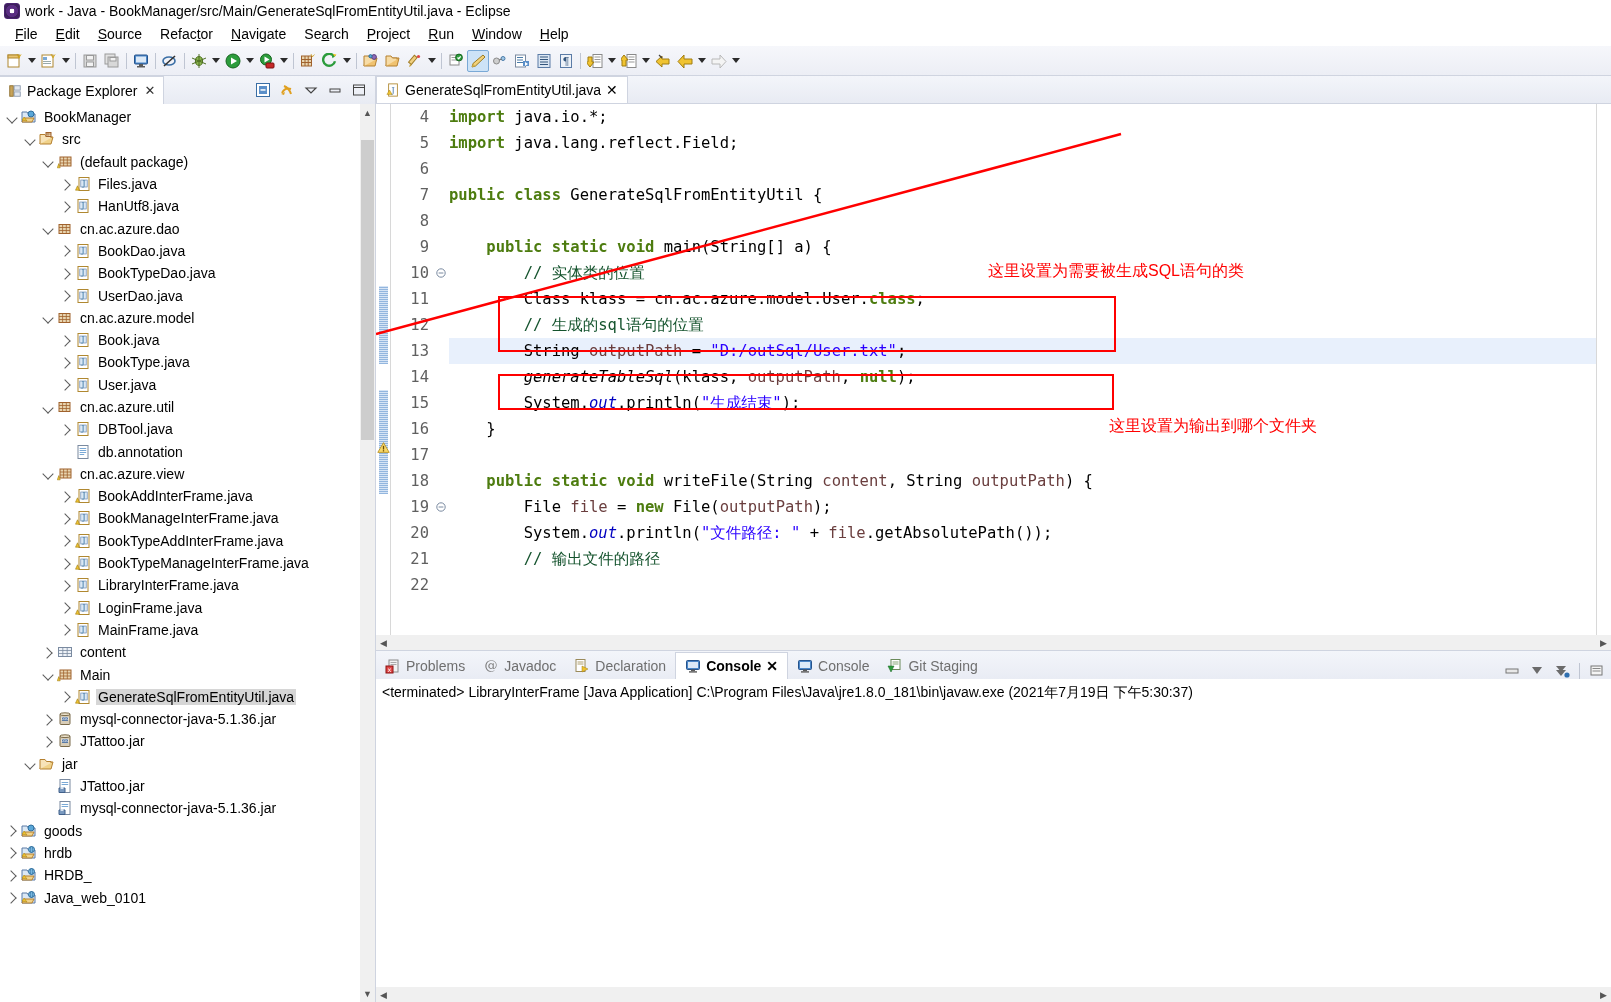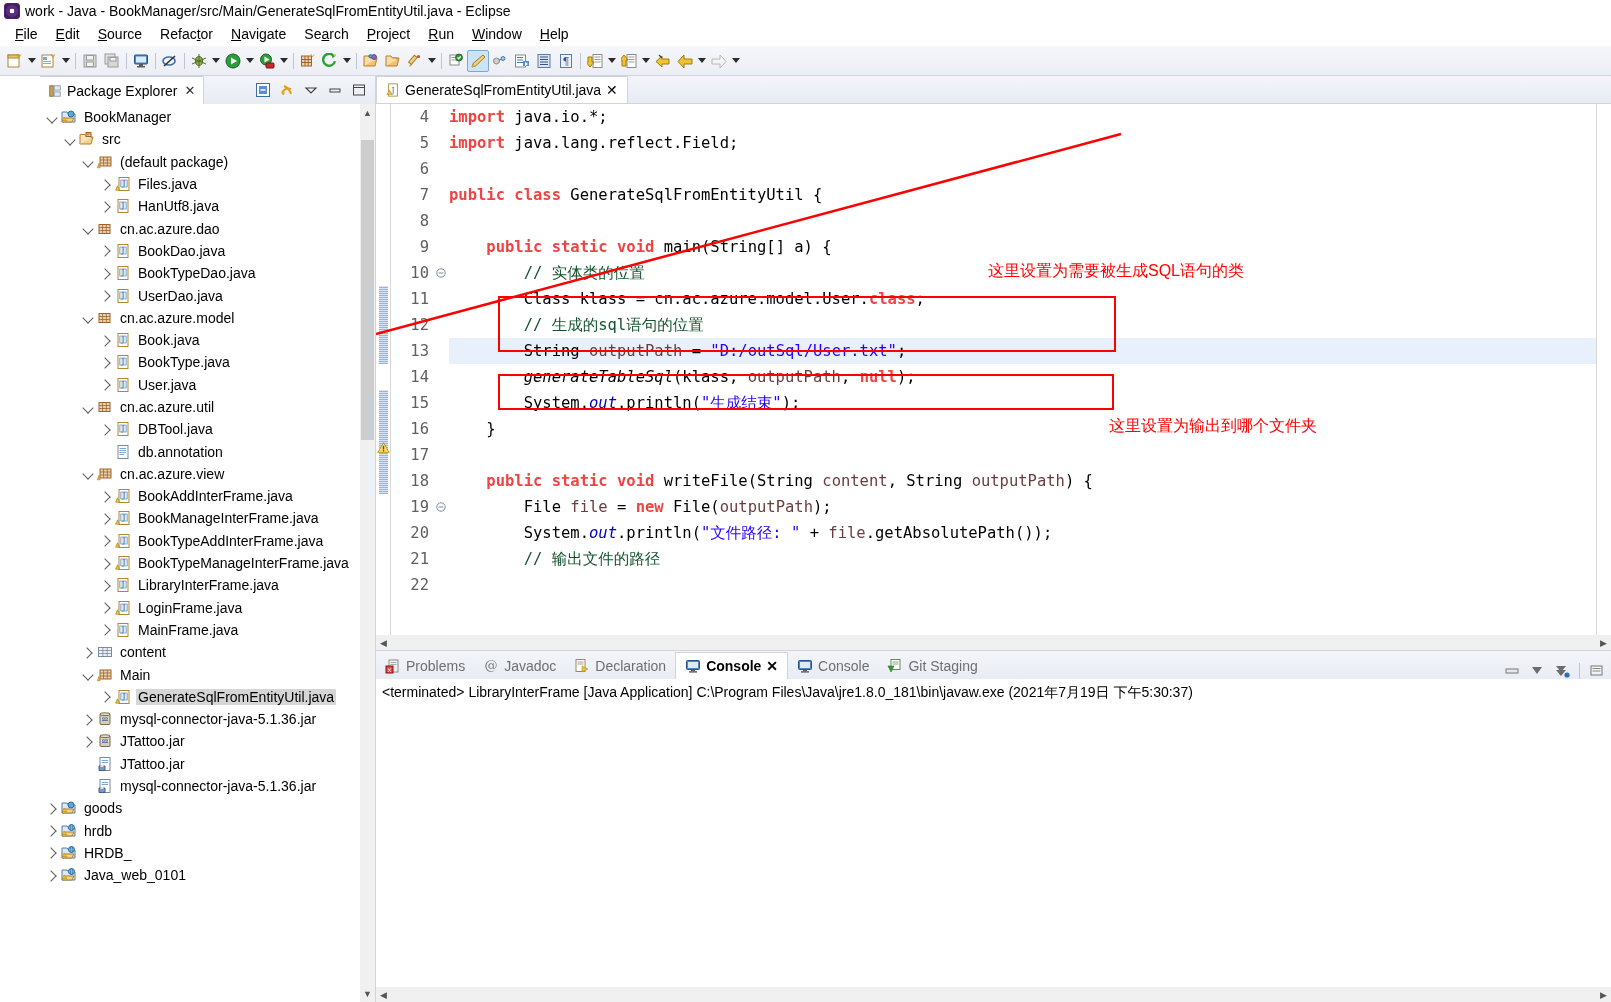--- a/index.html
+++ b/index.html
@@ -54,21 +54,21 @@
   .tbsep { width: 7px; height: 20px; display:flex; align-items:center; justify-content:center; }
   .tbsep::after { content:""; width: 1px; height: 16px; background: #bfc5d2; }
 
   
   .ic { width: 16px; height: 16px; display: block; position: relative; }
 
   
   .body { flex: 1; display: flex; min-height: 0; }
 
   
-  .pkg { width: 376px; display: flex; flex-direction: column; background: #fff; border-right: 1px solid #cfd4e0; padding-left: 40px; }
+  .pkg { width: 376px; display: flex; flex-direction: column; background: #fff; border-right: 1px solid #cfd4e0; }
   .pkghdr { height: 28px; display: flex; align-items: center; background: linear-gradient(#f3f5fa,#e8ebf3); position: relative; }
   .pkgtab {
     height: 28px; display: flex; align-items: center; gap: 5px; padding: 0 8px 0 8px;
     background: #fff; border-top: 1px solid #cfd4e0; border-right: 1px solid #cfd4e0;
     font-size: 14px; font-weight: 400;
   }
   .pkgtab .closex { font-size: 13px; color: #333; margin-left: 2px; }
   .pkghdr .hdrtools { margin-left: auto; display: flex; align-items: center; gap: 8px; padding-right: 8px; }
   .pkgbody { flex: 1; position: relative; overflow: hidden; background: #fff; }
   .tree { padding: 2px 0 0 0; font-size: 14px; }
@@ -95,21 +95,21 @@
   .edTabs { height: 28px; display: flex; align-items: flex-end; background: linear-gradient(#f3f5fa,#e8ebf3); border-bottom: 1px solid #cfd4e0; }
   .edTab { height: 27px; display: flex; align-items: center; gap: 5px; padding: 0 9px; background: #fff; border: 1px solid #cfd4e0; border-bottom: none; font-size: 14px; }
   .editorWrap { flex: 1; display: flex; min-height: 0; position: relative; background: #fff; }
   .annoCol { width: 15px; background: #fff; border-right: 1px solid #d8d8d8; position: relative; }
   .gutter { width: 44px; background: #fff; text-align: right; padding-right: 6px; color: #606060;
             font-family: "DejaVu Sans Mono", monospace; font-size: 15.5px; }
   .foldCol { width: 14px; background: #fff; position: relative; }
   .code { flex: 1; position: relative; overflow: hidden; font-family: "DejaVu Sans Mono", monospace; font-size: 15.5px; }
   .cl { height: 26px; line-height: 26px; white-space: pre; }
   .cl.hl { background: #e8f0fc; }
-  .kw { color: #ef4444; font-weight: bold; text-align: right; }
+  .kw { color: #4d7c0f; font-weight: bold; text-align: right; }
   .str { color: #2a00ff; }
   .cmt { color: #14532d; }
   .ital { font-style: italic; }
   .fld { color: #0000c0; }
   .param { color: #6a3e3e; }
   .gl { height: 26px; line-height: 26px; }
   .overview { width: 15px; background: #fff; border-left: 1px solid #d8d8d8; }
 
   
   .cbar { position: absolute; left: 3px; width: 9px;
@@ -774,20 +774,31 @@
                 <svg class="ic" viewBox="0 0 16 16">
                   <rect x="3" y="2.5" width="10" height="11" rx="1" fill="#d8cdb8" stroke="#7a6a4a"></rect>
                   <ellipse cx="8" cy="3.2" rx="5" ry="1.4" fill="#ece2cc" stroke="#7a6a4a"></ellipse>
                   <rect x="5" y="6" width="6" height="4" fill="#5a7ba6"></rect>
                   <text x="8" y="9.4" font-size="4" text-anchor="middle" fill="#fff" font-family="DejaVu Sans, sans-serif">010</text>
                 </svg>
               </span>
               <span class="lbl">JTattoo.jar</span>
             </div>
             <div class="row">
+              <span style="display: inline-block; flex: 0 0 24px; width: 24px;"></span>
+              <span class="twisty down"></span>
+              <span class="ticon">
+                <svg class="ic" viewBox="0 0 16 16">
+                  <path d="M1 13 L3 6 H14 L12 13 Z" fill="#f0d28a" stroke="#b5802f"></path>
+                  <path d="M1 13 V3.5 H6 L7.5 5.5 H12 V7" fill="#f7e3b8" stroke="#b5802f"></path>
+                </svg>
+              </span>
+              <span class="lbl">jar</span>
+            </div>
+            <div class="row">
               <span style="display: inline-block; flex: 0 0 42px; width: 42px;"></span>
               <span class="twisty "></span>
               <span class="ticon">
                 <svg class="ic" viewBox="0 0 16 16">
                   <rect x="3" y="1.5" width="10" height="13" fill="#fff" stroke="#7a8aa0"></rect>
                   <rect x="4.6" y="4" width="6.6" height="1" fill="#7aa9d6"></rect>
                   <rect x="4.6" y="6" width="6.6" height="1" fill="#7aa9d6"></rect>
                   <polygon points="2,14.5 2,10 8,10 8,14.5" fill="#7a9ac0" stroke="#40608a"></polygon>
                   <polygon points="3.5,9 6.5,9 6.5,11 3.5,11" fill="#d8e4f0"></polygon>
                 </svg>

